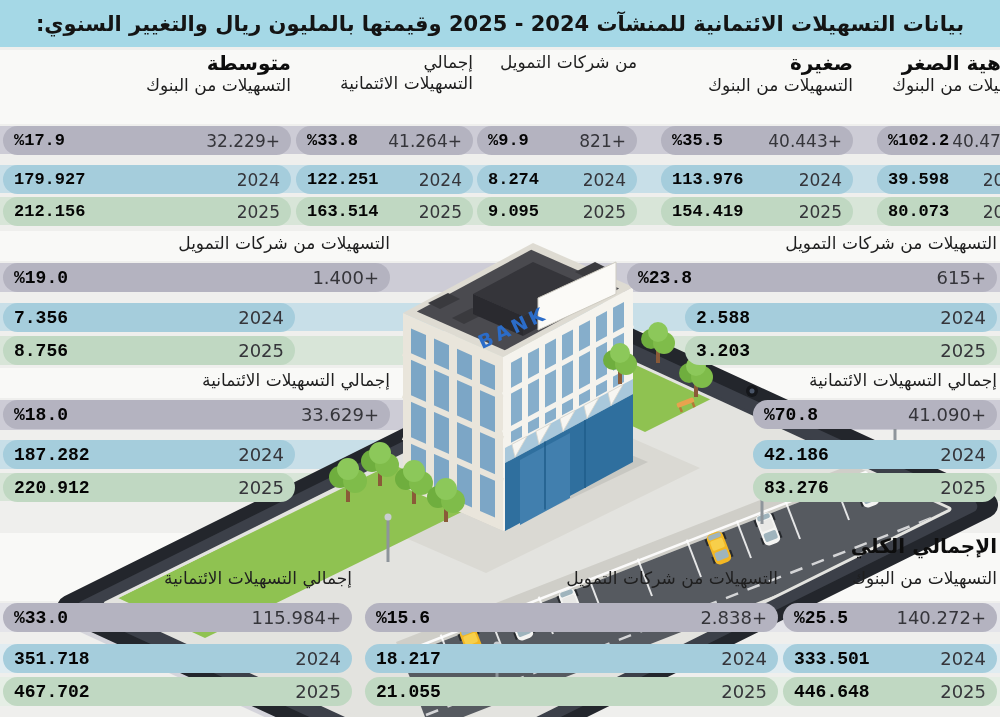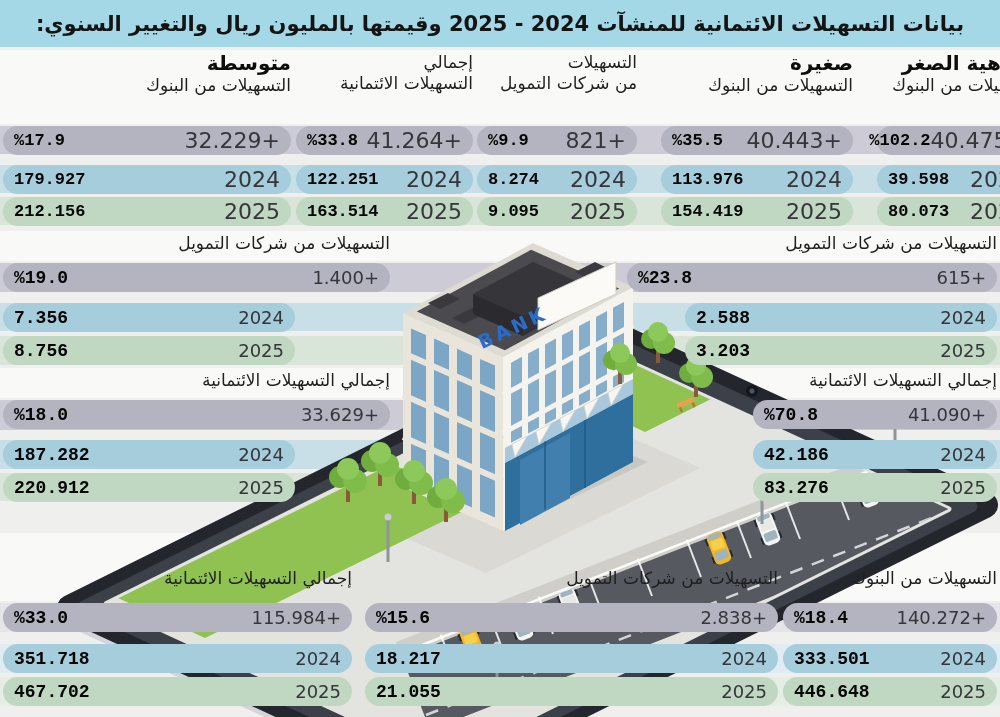--- a/index.html
+++ b/index.html
@@ -26,21 +26,21 @@
   .t-mid .thead{height:28px;}
   .t-bot .thead{height:33px;}
   .gname{font-size:20px;font-weight:bold;color:#0d0d0d;line-height:1.15;}
   .tlabel{font-size:17px;color:#1f1f1f;line-height:1.22;}
 
   .grand-title{position:absolute;top:534px;left:700px;width:297px;z-index:3;
     text-align:right;font-size:20px;font-weight:bold;color:#0d0d0d;}
 
   .pill{position:absolute;left:0;right:0;height:29px;border-radius:15px;
     display:flex;justify-content:space-between;align-items:center;padding:0 11px;box-sizing:border-box;}
-  .pill .lab{font-size:22px;color:#35353a;font-weight:400;}
+  .pill .lab{font-size:17px;color:#35353a;font-weight:400;}
   .pill .val{font-size:17px;color:#050505;font-weight:bold;font-family:Liberation Mono, monospace;}
   .t-mid .pill .lab,.t-bot .pill .lab,.t-mid .pill .val,.t-bot .pill .val{font-size:18px;}
   .p-gray{background:#b4b3c0;}
   .p-blue{background:#a5cddc;}
   .p-green{background:#c0d8c2;}
   .t-top .p1{top:74px;}.t-top .p2{top:113px;}.t-top .p3{top:145px;}
   .t-mid .p1{top:30px;}.t-mid .p2{top:70px;}.t-mid .p3{top:103px;}
   .t-bot .p1{top:35px;}.t-bot .p2{top:76px;}.t-bot .p3{top:109px;}
   .pl{right:auto;}
   .pr{left:auto;}
@@ -359,21 +359,20 @@
         <span class="val">113.976</span>
       </div>
     <div class="pill p-green p3">
         <span class="lab">2025</span>
         <span class="val">154.419</span>
       </div>
   </section>
 
   <section class="tbl t-top" style="left:477px;top:52px;width:160px;height:176px;">
     <div class="thead">
-      <div class="tlabel">التسهيلات</div>
       <div class="tlabel">من شركات التمويل</div>
     </div>
     <div class="pill p-gray p1">
         <span class="lab">+821</span>
         <span class="val">%9.9</span>
       </div>
     <div class="pill p-blue p2">
         <span class="lab">2024</span>
         <span class="val">8.274</span>
       </div>
@@ -486,28 +485,29 @@
     <div class="pill p-blue p2 pl" style="width:292px;">
         <span class="lab">2024</span>
         <span class="val">187.282</span>
       </div>
     <div class="pill p-green p3 pl" style="width:292px;">
         <span class="lab">2025</span>
         <span class="val">220.912</span>
       </div>
   </section>
 
+  <div class="grand-title">الإجمالي الكلي</div>
 
   <section class="tbl t-bot" style="left:783px;top:568px;width:214px;height:142px;">
     <div class="thead">
       <div class="tlabel">التسهيلات من البنوك</div>
     </div>
     <div class="pill p-gray p1">
         <span class="lab">+140.272</span>
-        <span class="val">%18.4</span>
+        <span class="val">%25.5</span>
       </div>
     <div class="pill p-blue p2">
         <span class="lab">2024</span>
         <span class="val">333.501</span>
       </div>
     <div class="pill p-green p3">
         <span class="lab">2025</span>
         <span class="val">446.648</span>
       </div>
   </section>

